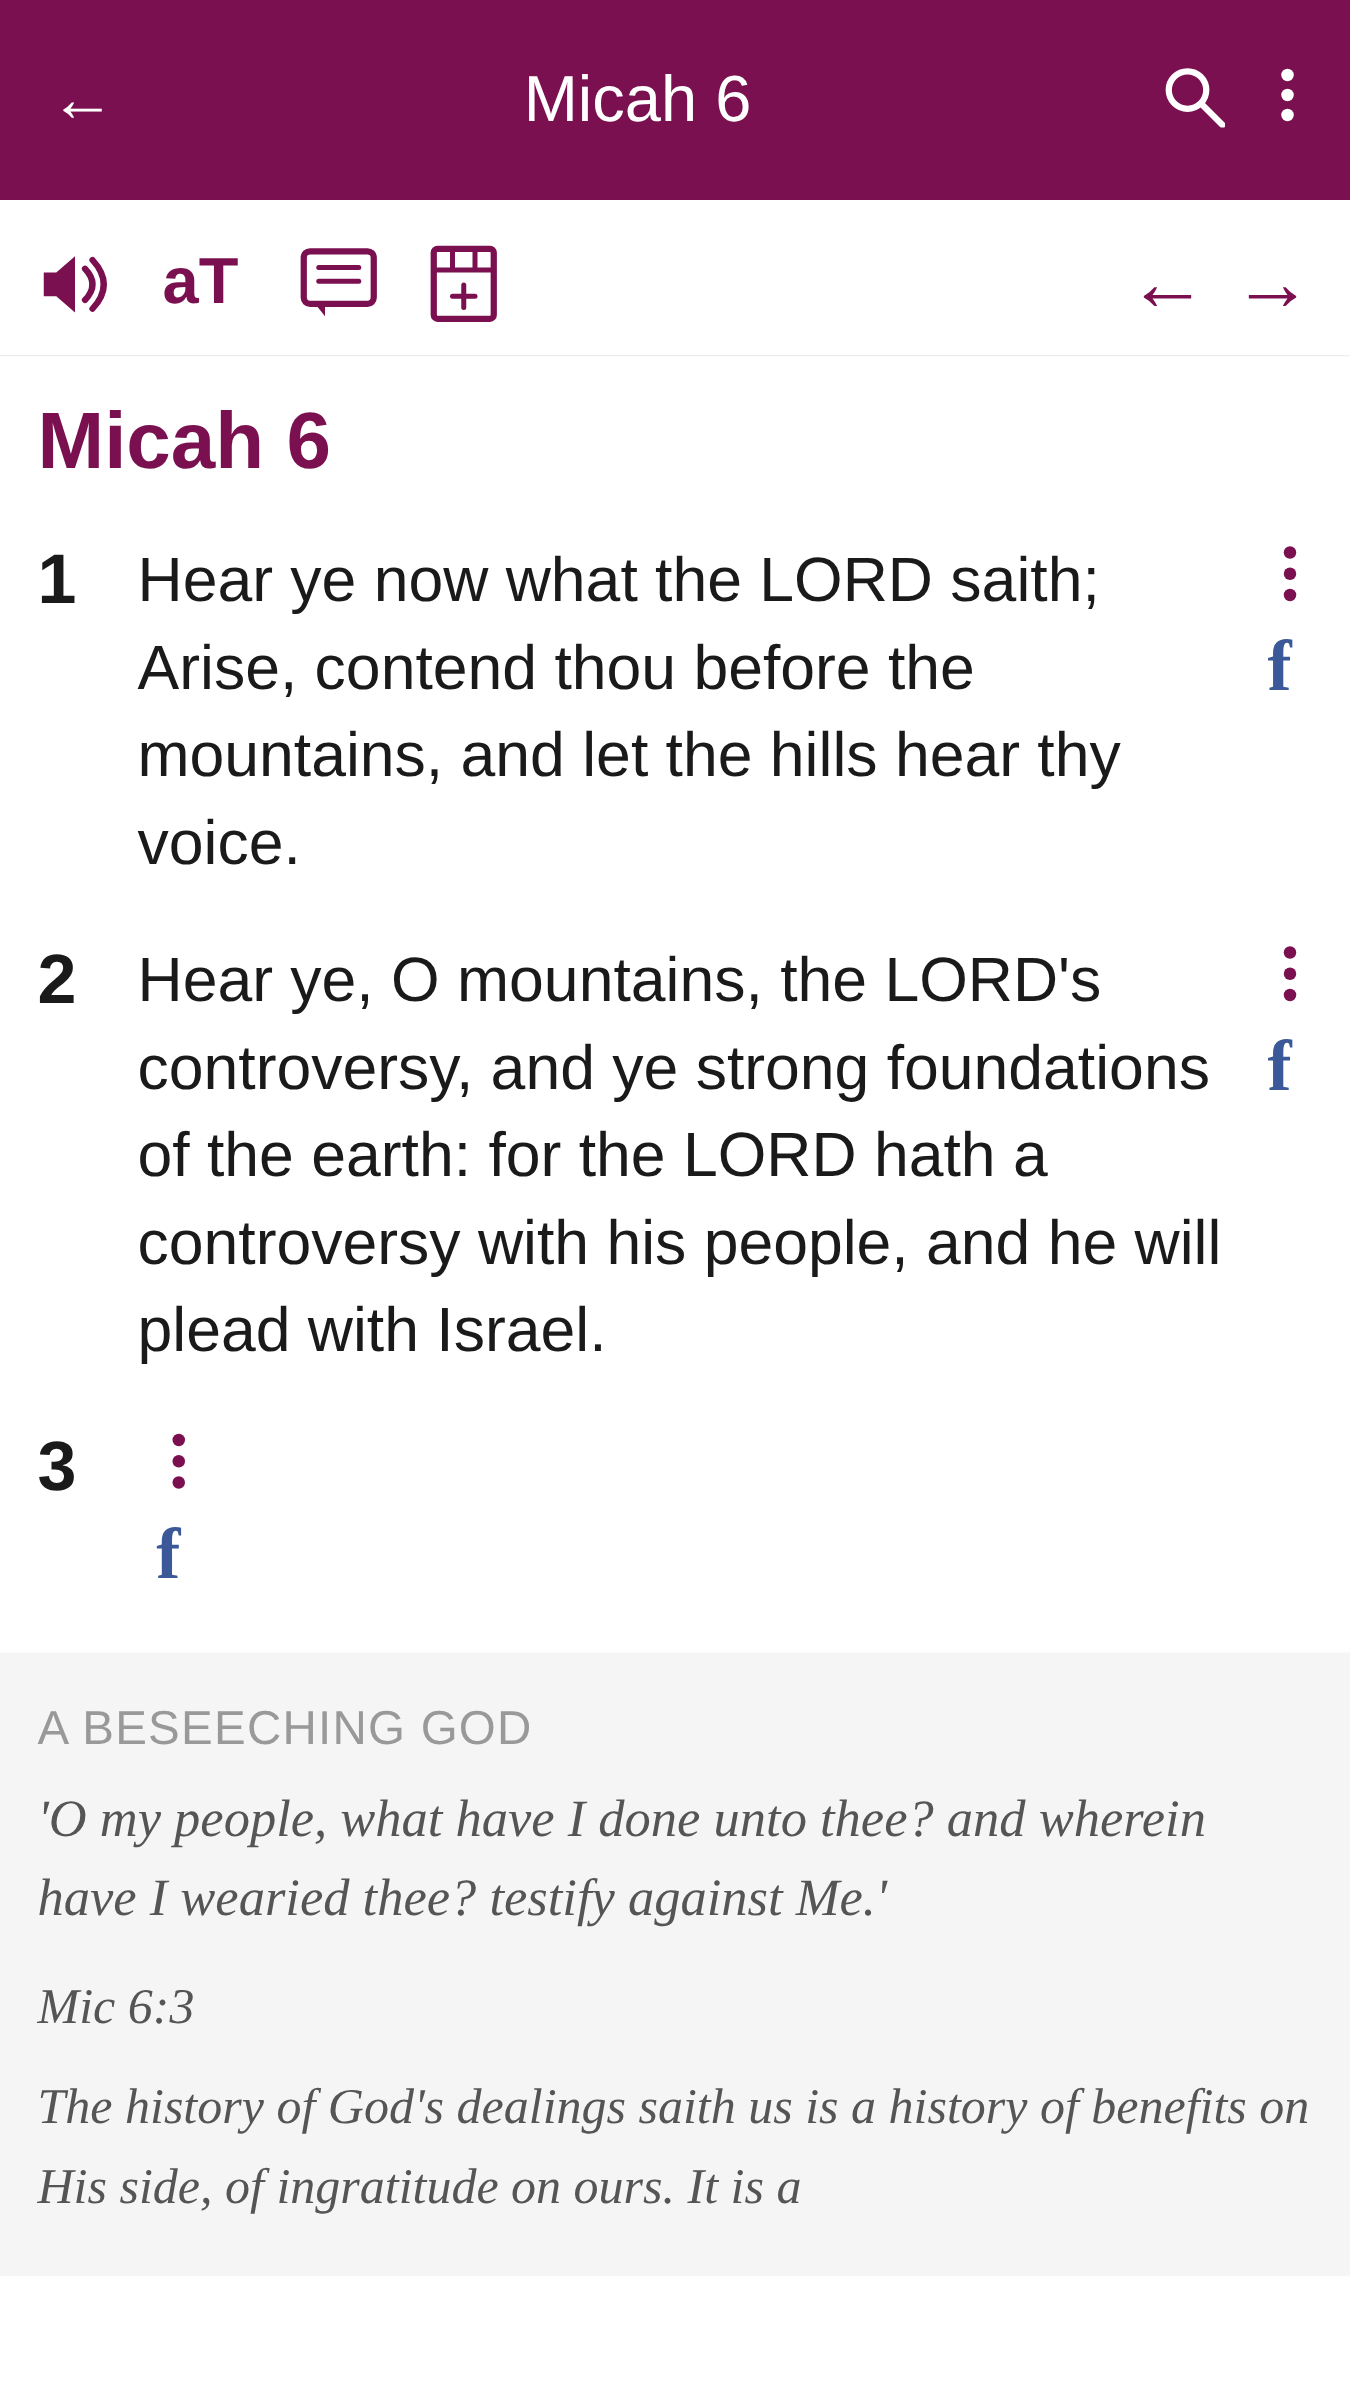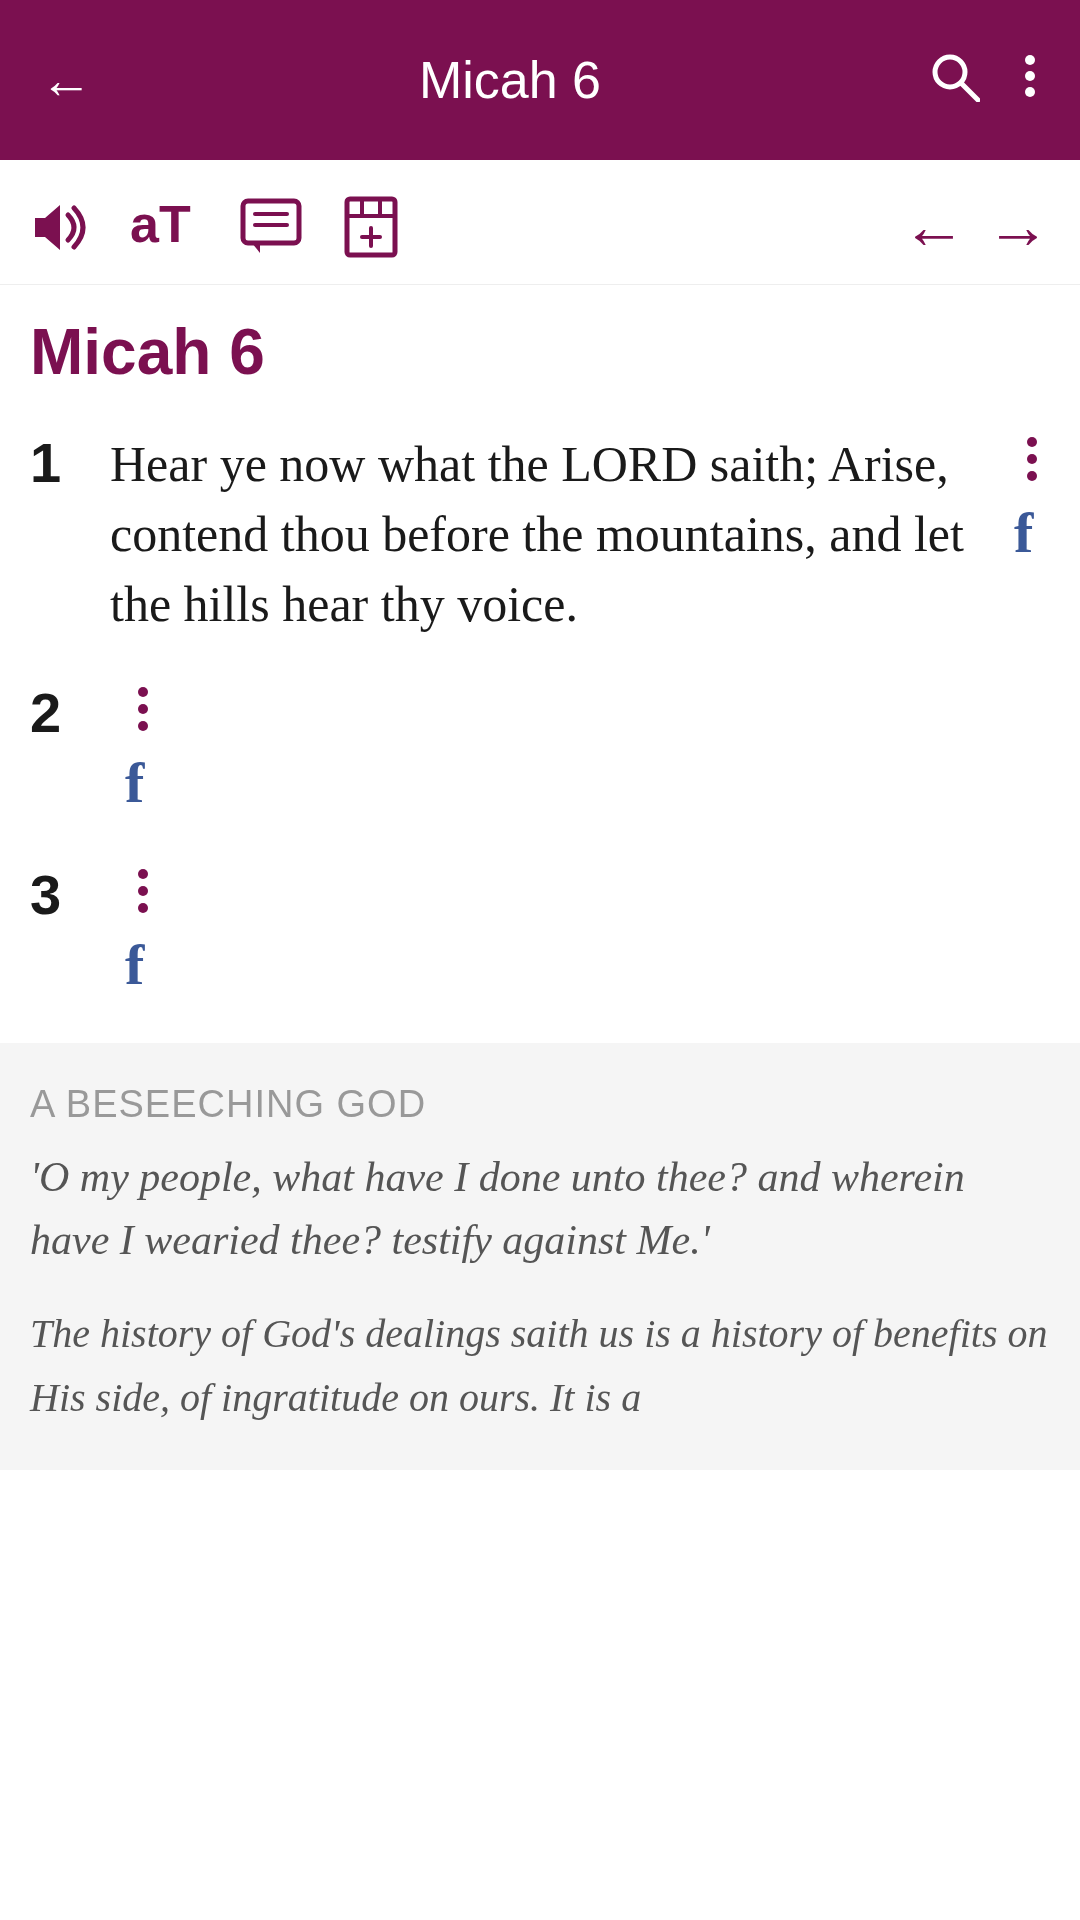--- a/index.html
+++ b/index.html
@@ -117,21 +117,21 @@
       margin-right: 20px;
       line-height: 1.2;
       font-family: 'Arial', sans-serif;
     }
 
     .verse-text {
       color: #1a1a1a;
       font-size: 50px;
       line-height: 1.4;
       flex: 1;
-      font-family: Liberation Serif, serif;
+      font-family: Liberation Sans, sans-serif;
     }
 
     .verse-actions {
       display: flex;
       flex-direction: column;
       align-items: center;
       gap: 10px;
       margin-left: 15px;
       padding-top: 5px;
     }
@@ -288,20 +288,21 @@
       <span class="fb-icon">
         <svg width="36" height="56" viewBox="0 0 36 56" xmlns="http://www.w3.org/2000/svg">
           <text x="0" y="50" font-size="58" font-weight="bold" font-family="Georgia" fill="#3b5998">f</text>
         </svg>
       </span>
     </div>
   </div>
 
   <div class="verse-row">
     <span class="verse-number">2</span>
+    <span class="verse-text">Hear ye, O mountains, the LORD's controversy, and ye strong foundations of the earth: for the LORD hath a controversy with his people, and he will plead with Israel.</span>
     <div class="verse-actions">
       <span class="three-dots">
         <svg width="20" height="50" viewBox="0 0 20 50" fill="#7b1050">
           <circle cx="10" cy="8" r="5"></circle>
           <circle cx="10" cy="25" r="5"></circle>
           <circle cx="10" cy="42" r="5"></circle>
         </svg>
       </span>
       <span class="fb-icon">
         <svg width="36" height="56" viewBox="0 0 36 56" xmlns="http://www.w3.org/2000/svg">
@@ -326,14 +327,15 @@
           <text x="0" y="50" font-size="58" font-weight="bold" font-family="Georgia" fill="#3b5998">f</text>
         </svg>
       </span>
     </div>
   </div>
 </div>
 
 <div class="commentary">
   <div class="commentary-heading">A BESEECHING GOD</div>
   <div class="commentary-quote">'O my people, what have I done unto thee? and wherein have I wearied thee? testify against Me.'</div>
+  <div class="commentary-ref">Mic 6:3</div>
   <div class="commentary-text">The history of God's dealings saith us is a history of benefits on His side, of ingratitude on ours. It is a</div>
 </div>
 
 </body></html>

